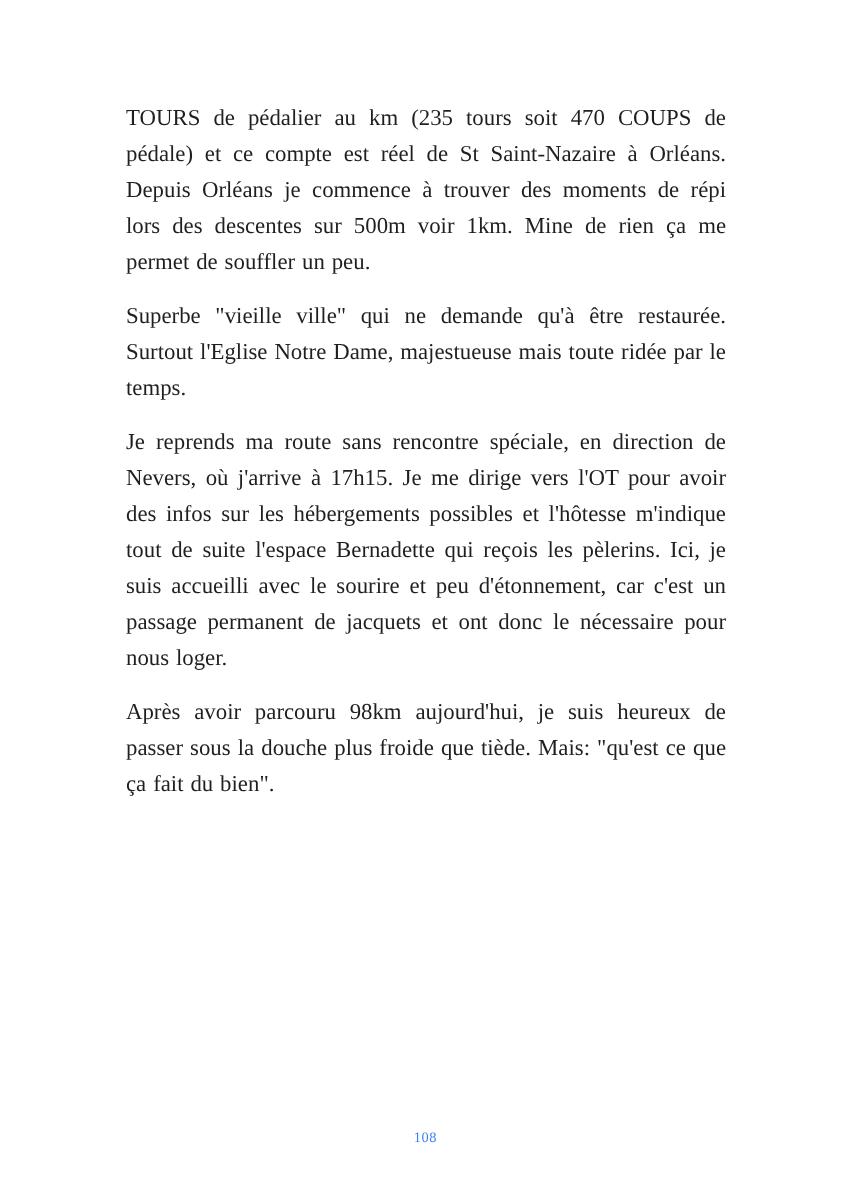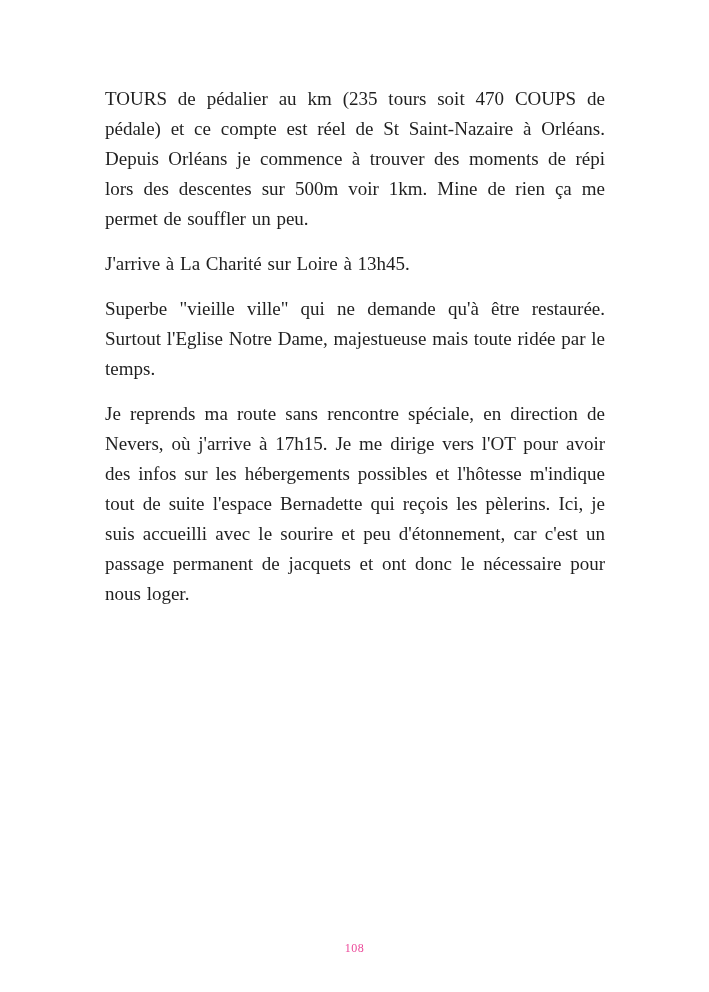--- a/index.html
+++ b/index.html
@@ -29,27 +29,27 @@
       margin: 0 0 15px 0;
       word-spacing: 1px;
     }
     .page-number {
       position: absolute;
       left: 0;
       right: 0;
       bottom: 36px;
       text-align: center;
       font-size: 12px;
-      color: #ec4899;
+      color: #3b82f6;
       letter-spacing: 0.5px;
     }
   </style>
 </head>
 <body>
 
 <main class="page">
   <p class="para">TOURS de pédalier au km (235 tours soit 470 COUPS de pédale) et ce compte est réel de St Saint-Nazaire à Orléans. Depuis Orléans je commence à trouver des moments de répi lors des descentes sur 500m voir 1km. Mine de rien ça me permet de souffler un peu.</p>
-  <p class="para">J'arrive à La Charité sur Loire à 13h45.</p>
   <p class="para">Superbe "vieille ville" qui ne demande qu'à être restaurée. Surtout l'Eglise Notre Dame, majestueuse mais toute ridée par le temps.</p>
   <p class="para">Je reprends ma route sans rencontre spéciale, en direction de Nevers, où j'arrive à 17h15. Je me dirige vers l'OT pour avoir des infos sur les hébergements possibles et l'hôtesse m'indique tout de suite l'espace Bernadette qui reçois les pèlerins. Ici, je suis accueilli avec le sourire et peu d'étonnement, car c'est un passage permanent de jacquets et ont donc le nécessaire pour nous loger.</p>
+  <p class="para">Après avoir parcouru 98km aujourd'hui, je suis heureux de passer sous la douche plus froide que tiède. Mais: "qu'est ce que ça fait du bien".</p>
 </main>
 
 <div class="page-number">108</div>
 
 </body></html>

